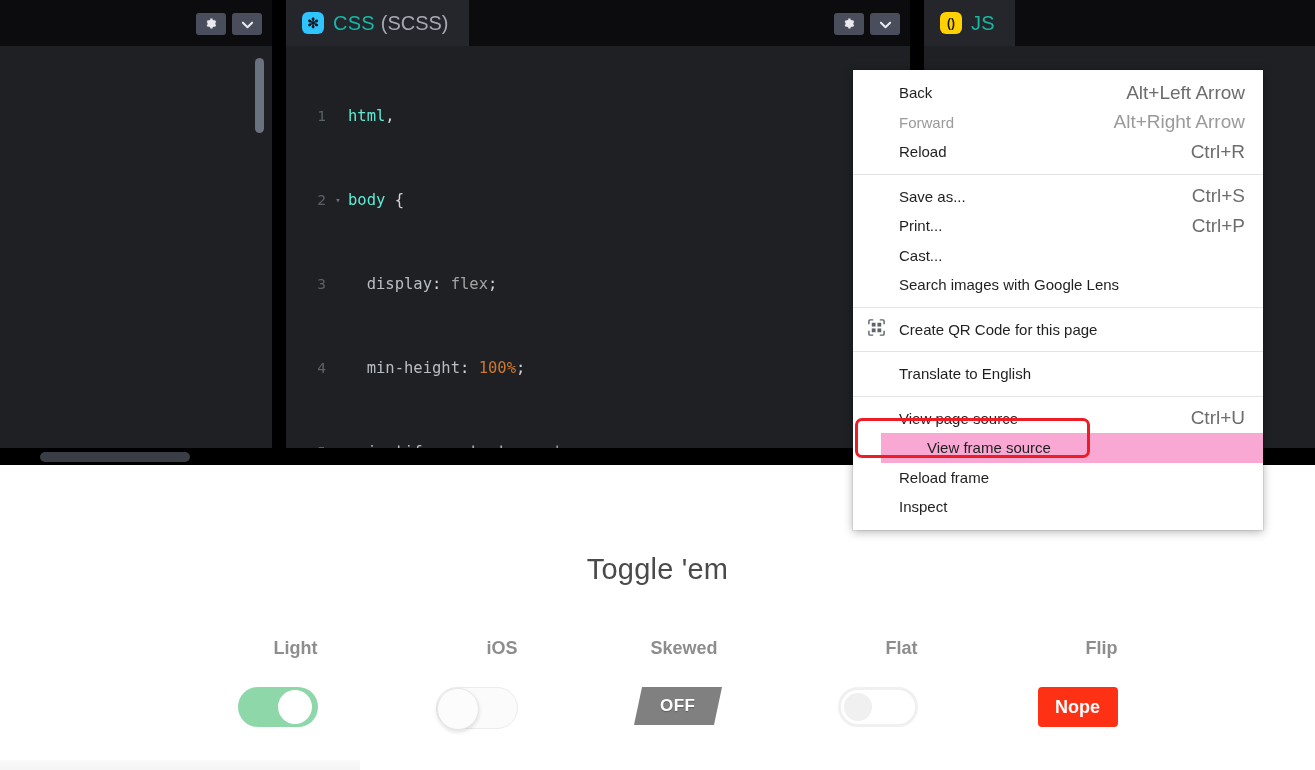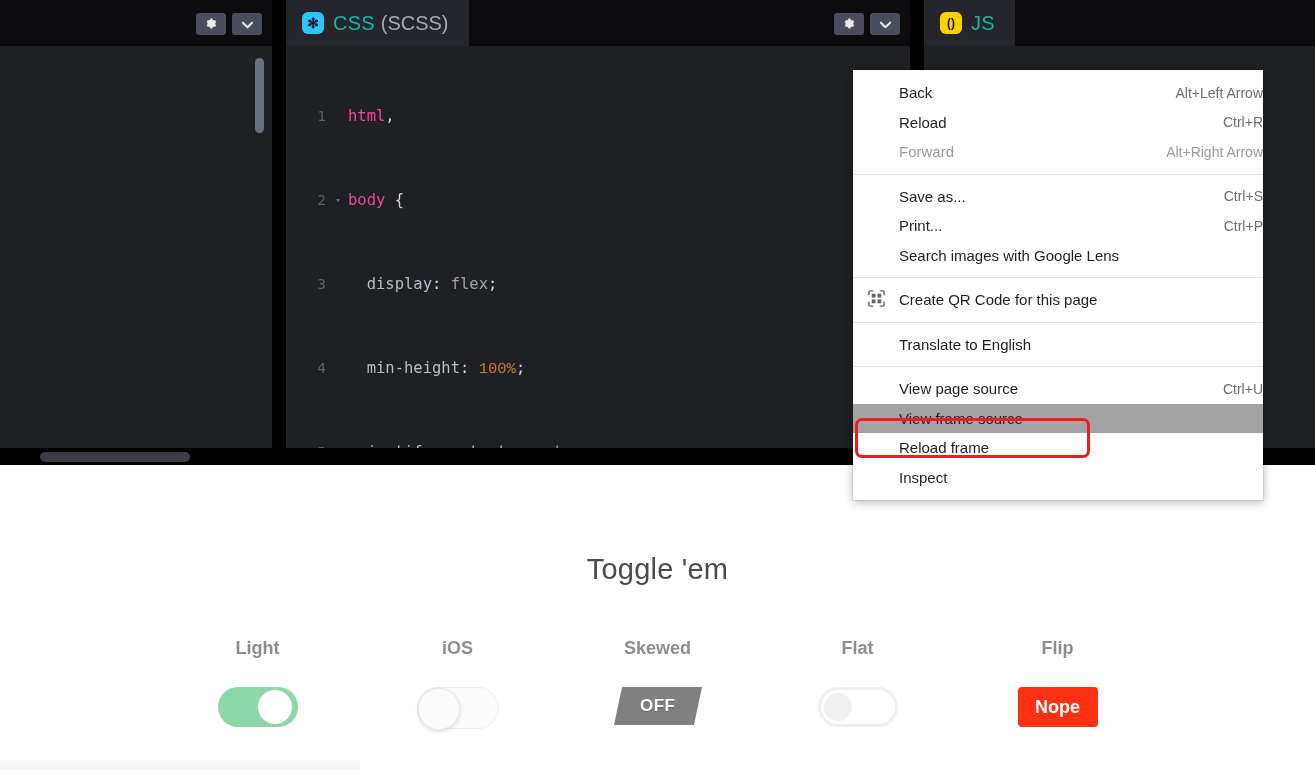--- a/index.html
+++ b/index.html
@@ -67,25 +67,25 @@
   }
   .code-row { display: flex; height: 28px; align-items: center; }
   .ln {
     width: 46px; flex: none; text-align: right; padding-right: 6px;
     color: #5c6067; font-size: 14.5px; user-select: none;
   }
   .fold { width: 12px; flex:none; color:#6f737c; font-size:9px; text-align:center; }
   .src { padding-left: 4px; }
 
   
-  .s-sel  { color: #ec4899; }   
+  .s-sel  { color: #5eead4; }   
   .s-pun  { color: #d4d4d4; }
   .s-prop { color: #b9bdc4; }
   .s-val  { color: #a3a3a3; margin-top: 13px; }
-  .s-num  { color: #cc7832; font-family: Liberation Mono, monospace; }
+  .s-num  { color: #cc7832; }
   .s-cmt  { color: #5c6370; }
 
   
   .pane-html .code { left: -248px; right: auto; width: 520px; }
 
   
   .vscroll {
     position: absolute; right: 8px; top: 58px;
     width: 9px; height: 75px; border-radius: 5px;
     background: #6a7180;
@@ -115,21 +115,21 @@
   }
   .toggle-row {
     display: flex;
     justify-content: center;
     align-items: flex-start;
     gap: 80px;
     margin-top: 52px;
   }
   .toggle-cell {
     width: 120px;
-    display: flex; flex-direction: column; align-items: center;
+    display: flex; flex-direction: column; align-items: flex-end;
   }
   .toggle-label {
     font-size: 18px; font-weight: bold; color: #8d8d8d;
     margin-bottom: 28px;
   }
 
   
   .tg-light {
     width: 80px; height: 40px; border-radius: 20px;
     background: #8ed7a8;
@@ -196,28 +196,28 @@
     background: #fff;
     box-shadow: 0 2px 9px rgba(0,0,0,.30), 0 0 0 1px rgba(0,0,0,.07);
     padding: 8px 0 8px 0;
     font-size: 15px; color: #1f1f1f;
     z-index: 20;
   }
   .ctx-item {
     position: relative;
     height: 29.5px;
     display: flex; align-items: center;
-    padding-left: 46px; 
+    padding-left: 46px; padding-right: 18px;
   }
   .ctx-item.disabled .ctx-label,
   .ctx-item.disabled .ctx-accel { color: #9a9a9a; }
   .ctx-label { flex: 1; white-space: nowrap; }
-  .ctx-accel { color: #6d6d6d; font-size: 14px; white-space: nowrap; }
+  .ctx-accel { color: #6d6d6d; font-size: 19px; white-space: nowrap; }
   .ctx-sep { height: 1px; background: #e4e4e4; margin: 7px 0; }
-  .ctx-item.highlighted { background: #a3a3a3; }
+  .ctx-item.highlighted { background: #f9a8d4; margin-left: 28px; }
   .ctx-icon { position: absolute; left: 14px; top: 50%; transform: translateY(-50%); }
 
   .ctx-highlight-box {
     position: absolute;
     left: 2px; right: 173px;
     height: 40px;
     border: 3px solid #ee1c25;
     border-radius: 7px;
     pointer-events: none;
     z-index: 25;
@@ -367,38 +367,42 @@
     </div>
     <div class="page-edge"></div>
   </div>
 
   <div class="ctxmenu">
 
     <div class="ctx-item">
       <span class="ctx-label">Back</span>
       <span class="ctx-accel">Alt+Left Arrow</span>
     </div>
-    <div class="ctx-item">
-      <span class="ctx-label">Reload</span>
-      <span class="ctx-accel">Ctrl+R</span>
-    </div>
     <div class="ctx-item disabled">
       <span class="ctx-label">Forward</span>
       <span class="ctx-accel">Alt+Right Arrow</span>
     </div>
+    <div class="ctx-item">
+      <span class="ctx-label">Reload</span>
+      <span class="ctx-accel">Ctrl+R</span>
+    </div>
 
     <div class="ctx-sep"></div>
 
     <div class="ctx-item">
       <span class="ctx-label">Save as...</span>
       <span class="ctx-accel">Ctrl+S</span>
     </div>
     <div class="ctx-item">
       <span class="ctx-label">Print...</span>
       <span class="ctx-accel">Ctrl+P</span>
+    </div>
+    <div class="ctx-item">
+      <span class="ctx-label">Cast...</span>
+      <span class="ctx-accel"></span>
     </div>
     <div class="ctx-item">
       <span class="ctx-label">Search images with Google Lens</span>
       <span class="ctx-accel"></span>
     </div>
 
     <div class="ctx-sep"></div>
 
     <div class="ctx-item">
       <span class="ctx-icon">

